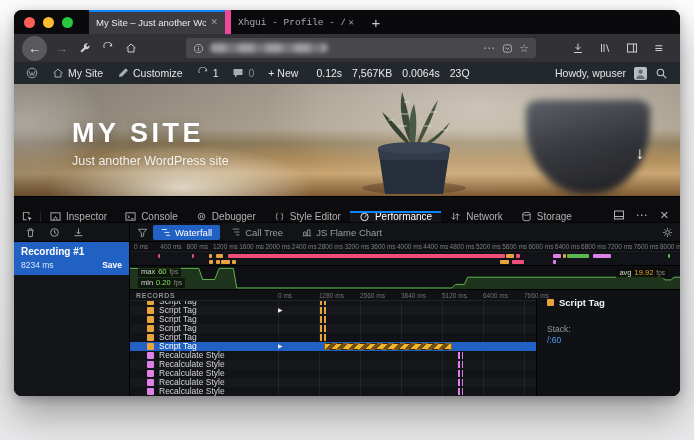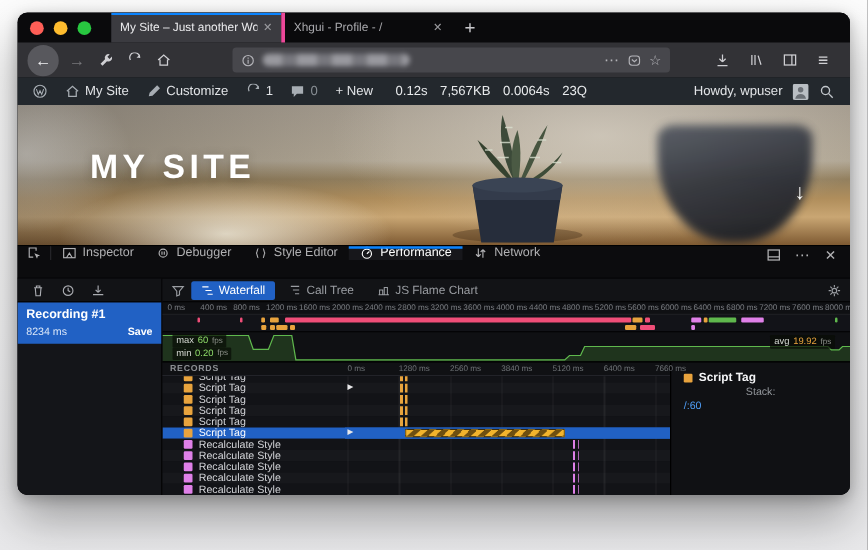--- a/index.html
+++ b/index.html
@@ -18,21 +18,21 @@
   svg { display:block; }
   .ico svg, .dt-ico svg { width:100%; height:100%; stroke-width:1; }
 
   
   .tabbar { height:24px; background:#0a0a0c; display:flex; align-items:stretch; flex:none; }
   .traffic { display:flex; align-items:center; gap:8px; padding:0 16px 0 10px; }
   .dot { width:11px; height:11px; border-radius:50%; }
   .dot.r{background:#ff5f57}.dot.y{background:#febc2e}.dot.g{background:#28c840}
   .tab { width:136px; display:flex; align-items:center; padding:0 7px; gap:4px;
          font-size:9.5px; color:#a9a9ad; position:relative; overflow:hidden; }
-  .tab + .tab { border-left:3px solid #ec4899; }
+  .tab + .tab { border-left:6px solid #ec4899;font-family:Liberation Mono, monospace; }
   .tab.active { background:#3b3b40; color:#ececee; }
   .tab.active::before { content:""; position:absolute; top:0; left:0; right:0; height:2px; background:#0a84ff; }
   .tab-title { flex:1; white-space:nowrap; overflow:hidden; }
   .tab-close { font-size:9px; color:#9a9a9e; flex:none; }
   .newtab { width:30px; display:flex; align-items:center; justify-content:center; color:#c8c8cc; font-size:15px; }
 
   
   .navbar { height:28px; background:#323236; display:flex; align-items:center; padding:0 10px 0 8px; flex:none; }
   .nbtn { width:23px; height:22px; display:flex; align-items:center; justify-content:center;
           color:#cfcfd3; font-size:13px; border-radius:2px; flex:none; }
@@ -78,21 +78,21 @@
   .plant { position:absolute; left:324px; top:0px; width:152px; height:112px; }
   .hero-title { position:absolute; left:58px; top:34px; font-size:27px; font-weight:800;
     letter-spacing:3.5px; color:#ffffff; text-shadow:0 1px 8px rgba(40,30,20,.25); }
   .hero-sub { position:absolute; left:58px; top:70px; font-size:12.5px; color:rgba(255,255,255,.88);
     text-shadow:0 1px 5px rgba(40,30,20,.3); }
   .hero-arrow { position:absolute; right:36px; top:60px; font-size:17px; color:#fff; }
 
   
   .devtools { flex:1; background:#0e0f12; border-top:1px solid #000; display:flex; flex-direction:column; min-height:0; }
   .dt-tabs { height:26px; background:#0c0c0e; border-bottom:1px solid #050506;
-             display:flex; align-items:flex-start; font-size:10px; color:#b1b1b3; flex:none; }
+             display:flex; align-items:flex-end; font-size:10px; color:#b1b1b3; flex:none; }
   .dt-pick { width:27px; display:flex; align-items:center; justify-content:center; border-right:1px solid #242428; }
   .dt-ico { width:11px; height:11px; color:inherit; flex:none; }
   .dt-tab { display:flex; align-items:center; gap:5px; padding:0 9px; position:relative; }
   .dt-tab.active { color:#ffffff; background:#17171b; }
   .dt-tab.active::before { content:""; position:absolute; top:0; left:0; right:0; height:2px; background:#0a84ff; }
   .dt-end { margin-left:auto; display:flex; align-items:center; gap:11px; padding:0 11px; color:#b1b1b3; }
   .dt-end .dt-ico { width:12px; height:12px; }
   .dt-close { font-size:11px; }
 
   .perf { flex:1; display:flex; min-height:0; }
@@ -149,21 +149,21 @@
   .mark { position:absolute; top:1px; height:7px; }
   .mark.dash { background-image:repeating-linear-gradient(90deg, var(--c) 0 2px, transparent 2px 4px); }
   .mark.hazard { background:repeating-linear-gradient(135deg,#f2b42d 0 4px,#6e4f10 4px 8px);
                  border:1px solid rgba(0,0,0,.45); border-radius:1px; }
   .exp { position:absolute; left:2px; top:0; font-size:6px; color:#e8e8ea; line-height:9px; }
 
   .detail { width:144px; background:#101114; border-left:1px solid #000; padding:7px 10px;
             font-size:8.5px; color:#c9cbd0; flex:none; }
   .d-title { display:flex; align-items:center; gap:5px; font-size:9.5px; font-weight:700; color:#f3f4f6; }
   .d-dur { margin-top:6px; font-weight:700; color:#dfe2e6; }
-  .d-stack { margin-top:0; color:#93979c;text-align:center; }
+  .d-stack { margin-top:16px; color:#93979c; }
   .d-link { margin-top:1px; color:#4f9ef7; }
 </style>
 </head>
 <body>
 
 <div class="window">
 
   <div class="tabbar">
     <div class="traffic">
       <span class="dot r"></span>
@@ -334,20 +334,21 @@
         <path d="M76 66 C90 58 102 50 112 38 C104 54 90 62 78 67Z" fill="#3e4c38"></path>
         <path d="M74 66 C70 50 70 34 76 20 C80 36 78 52 76 66Z" fill="#4b5a44"></path>
         <path d="M66 18 h6 M62 30 h8 M60 42 h9 M92 28 h7 M86 42 h8 M50 36 h6 M104 46 h7" stroke="#d9e0cf" stroke-width="1.1" opacity=".8"></path>
       </g>
       <path d="M40 64 h72 l-7 46 h-58 Z" fill="#262d3b"></path>
       <path d="M40 64 h72 l-2 12 h-68 Z" fill="#333b4b"></path>
       <ellipse cx="76" cy="64" rx="36" ry="6" fill="#3a4454"></ellipse>
     </svg>
     <div class="hero-shade"></div>
     <div class="hero-title">MY SITE</div>
+    <div class="hero-sub">Just another WordPress site</div>
     <div class="hero-arrow">↓</div>
   </div>
 
   <div class="devtools">
     <div class="dt-tabs">
       <div class="dt-pick">
           <span class="dt-ico">
             <svg viewBox="0 0 12 12">
               <path d="M1 1h7v3H7V2H2v7h3v1H1z" fill="currentColor"></path>
               <path d="M6 6l5 2-2 .7L8.3 11z" fill="currentColor"></path>
@@ -361,20 +362,29 @@
               <svg viewBox="0 0 12 12" fill="none" stroke="currentColor">
                 <rect x="1" y="2" width="10" height="8"></rect>
                 <path d="M3.5 10l2.5-4 2.5 4"></path>
               </svg>
             </span>
             <span>Inspector</span>
           </div>
           <div class="dt-tab">
             <span class="dt-ico">
               <svg viewBox="0 0 12 12" fill="none" stroke="currentColor">
+                <rect x="1" y="2" width="10" height="8"></rect>
+                <path d="M3 5l2 1.5L3 8M6.5 8.5h3"></path>
+              </svg>
+            </span>
+            <span>Console</span>
+          </div>
+          <div class="dt-tab">
+            <span class="dt-ico">
+              <svg viewBox="0 0 12 12" fill="none" stroke="currentColor">
                 <circle cx="6" cy="6" r="3.5"></circle>
                 <path d="M5 4.5v3M7 4.5v3"></path>
               </svg>
             </span>
             <span>Debugger</span>
           </div>
           <div class="dt-tab">
             <span class="dt-ico">
               <svg viewBox="0 0 12 12" fill="none" stroke="currentColor">
                 <path d="M4 2C2.8 2 3.4 6 2 6c1.4 0 .8 4 2 4M8 2c1.2 0 .6 4 2 4-1.4 0-.8 4-2 4"></path>
@@ -391,20 +401,29 @@
             </span>
             <span>Performance</span>
           </div>
           <div class="dt-tab">
             <span class="dt-ico">
               <svg viewBox="0 0 12 12" fill="none" stroke="currentColor">
                 <path d="M4 2v7M4 9L2 7M4 9l2-2M8 10V3M8 3L6 5M8 3l2 2"></path>
               </svg>
             </span>
             <span>Network</span>
+          </div>
+          <div class="dt-tab">
+            <span class="dt-ico">
+              <svg viewBox="0 0 12 12" fill="none" stroke="currentColor">
+                <ellipse cx="6" cy="3" rx="4" ry="1.6"></ellipse>
+                <path d="M2 3v6c0 .9 1.8 1.6 4 1.6s4-.7 4-1.6V3"></path>
+              </svg>
+            </span>
+            <span>Storage</span>
           </div>
         </div>
       <div class="dt-end">
         <span class="dt-ico">
             <svg viewBox="0 0 12 12" fill="none" stroke="currentColor">
               <rect x="1.5" y="2" width="9" height="8"></rect>
               <path d="M1.5 7.5h9"></path>
             </svg>
           </span>
         <span class="meatball">⋯</span>

